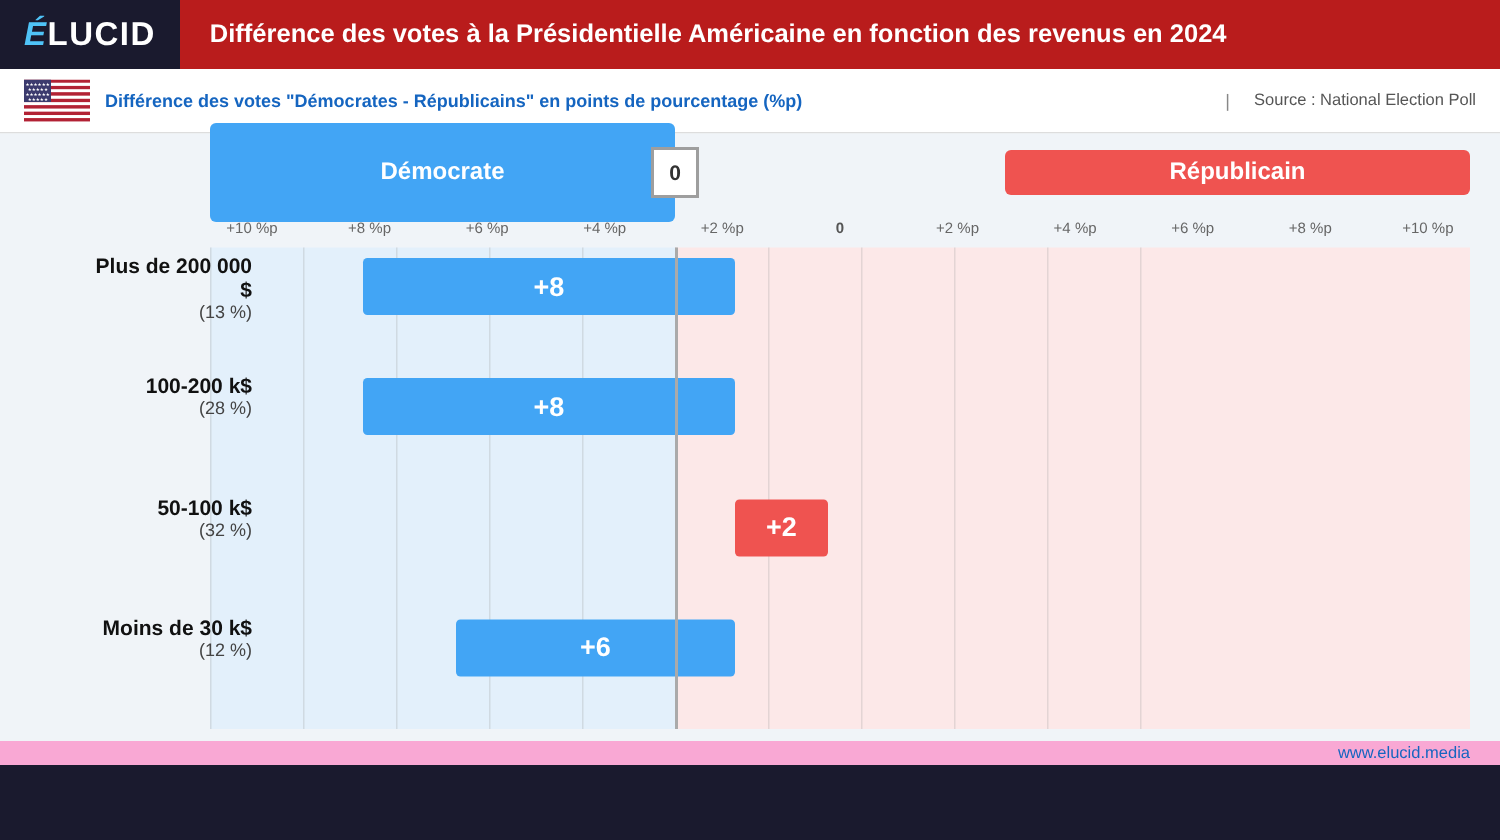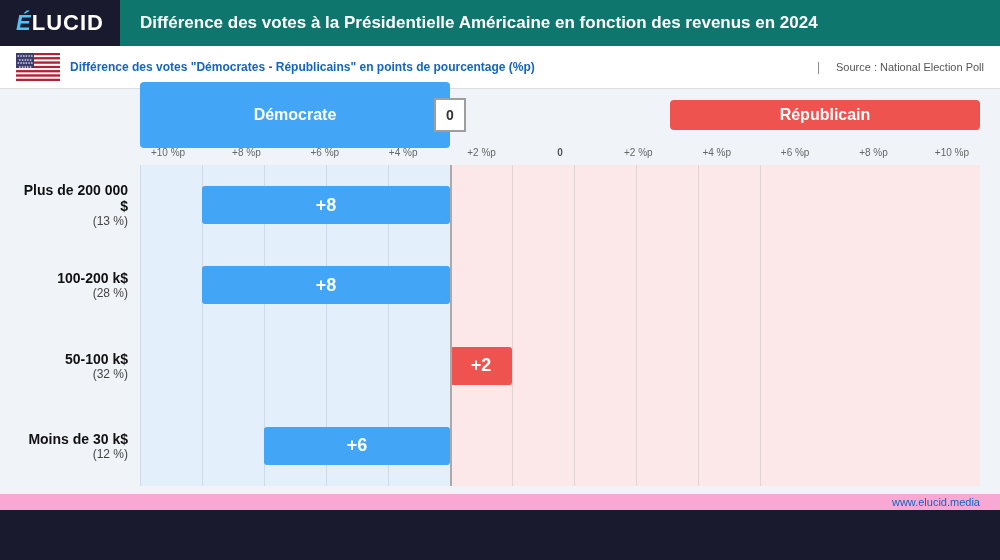--- a/index.html
+++ b/index.html
@@ -31,21 +31,21 @@
       align-items: center;
       min-width: 110px;
     }
     .logo-text {
       color: white;
       font-size: 22px;
       font-weight: bold;
       letter-spacing: 1px;
     }
     .title-box {
-      background: #0f766e;
+      background: #b91c1c;
       flex: 1;
       display: flex;
       align-items: center;
       padding: 0 20px;
     }
     .title-text {
       color: white;
       font-size: 17px;
       font-weight: bold;
     }
@@ -182,24 +182,24 @@
       position: absolute;
       left: 430px;
       top: 0;
       bottom: 0;
       width: 2px;
       background: #aaa;
       z-index: 5;
     }
     .bar-row {
       display: flex;
-      align-items: center;
       position: relative;
       z-index: 2;
       height: 72px;
+      margin-left: 40px;
     }
     .bar-label {
       width: 120px;
       text-align: right;
       padding-right: 12px;
       flex-shrink: 0;
     }
     .bar-label-main {
       font-size: 14px;
       font-weight: bold;

